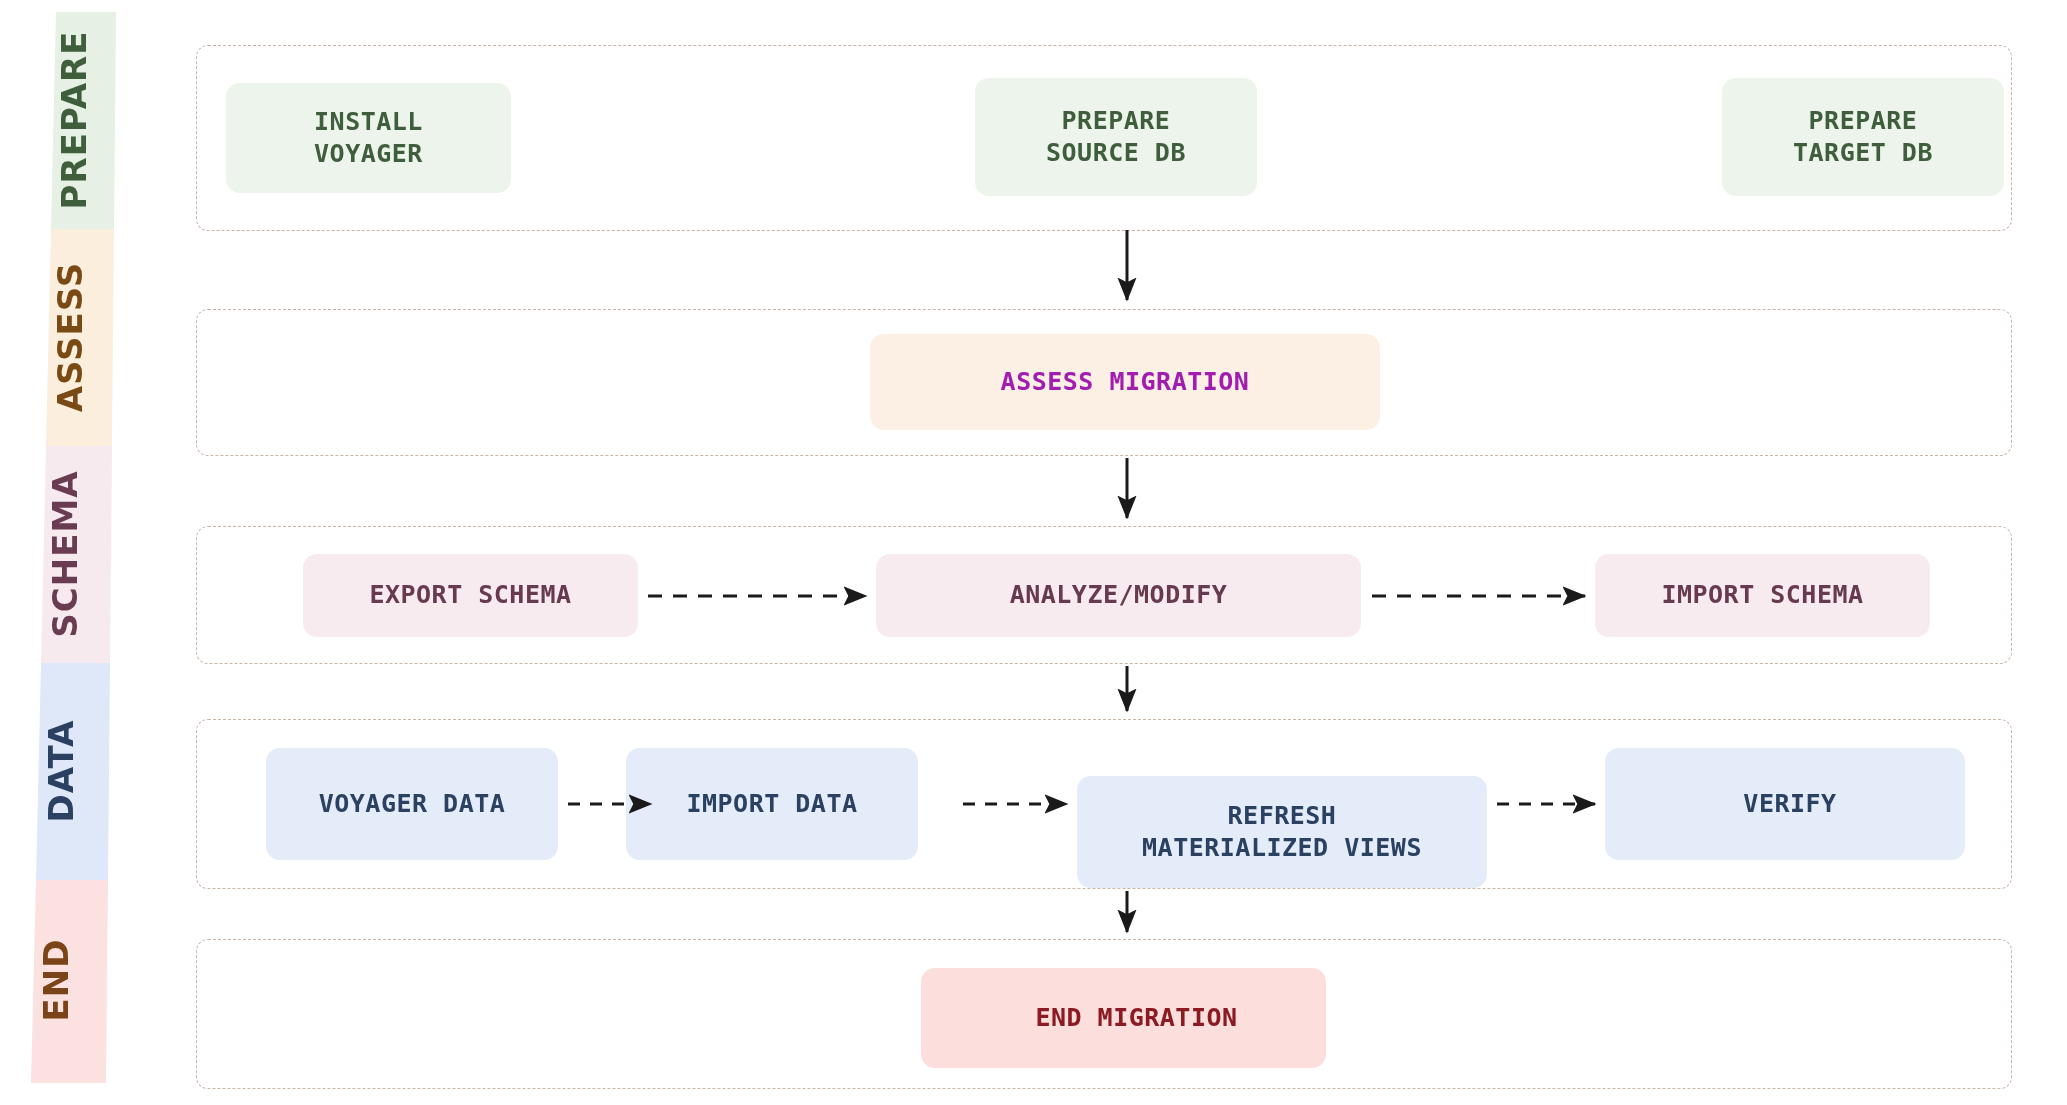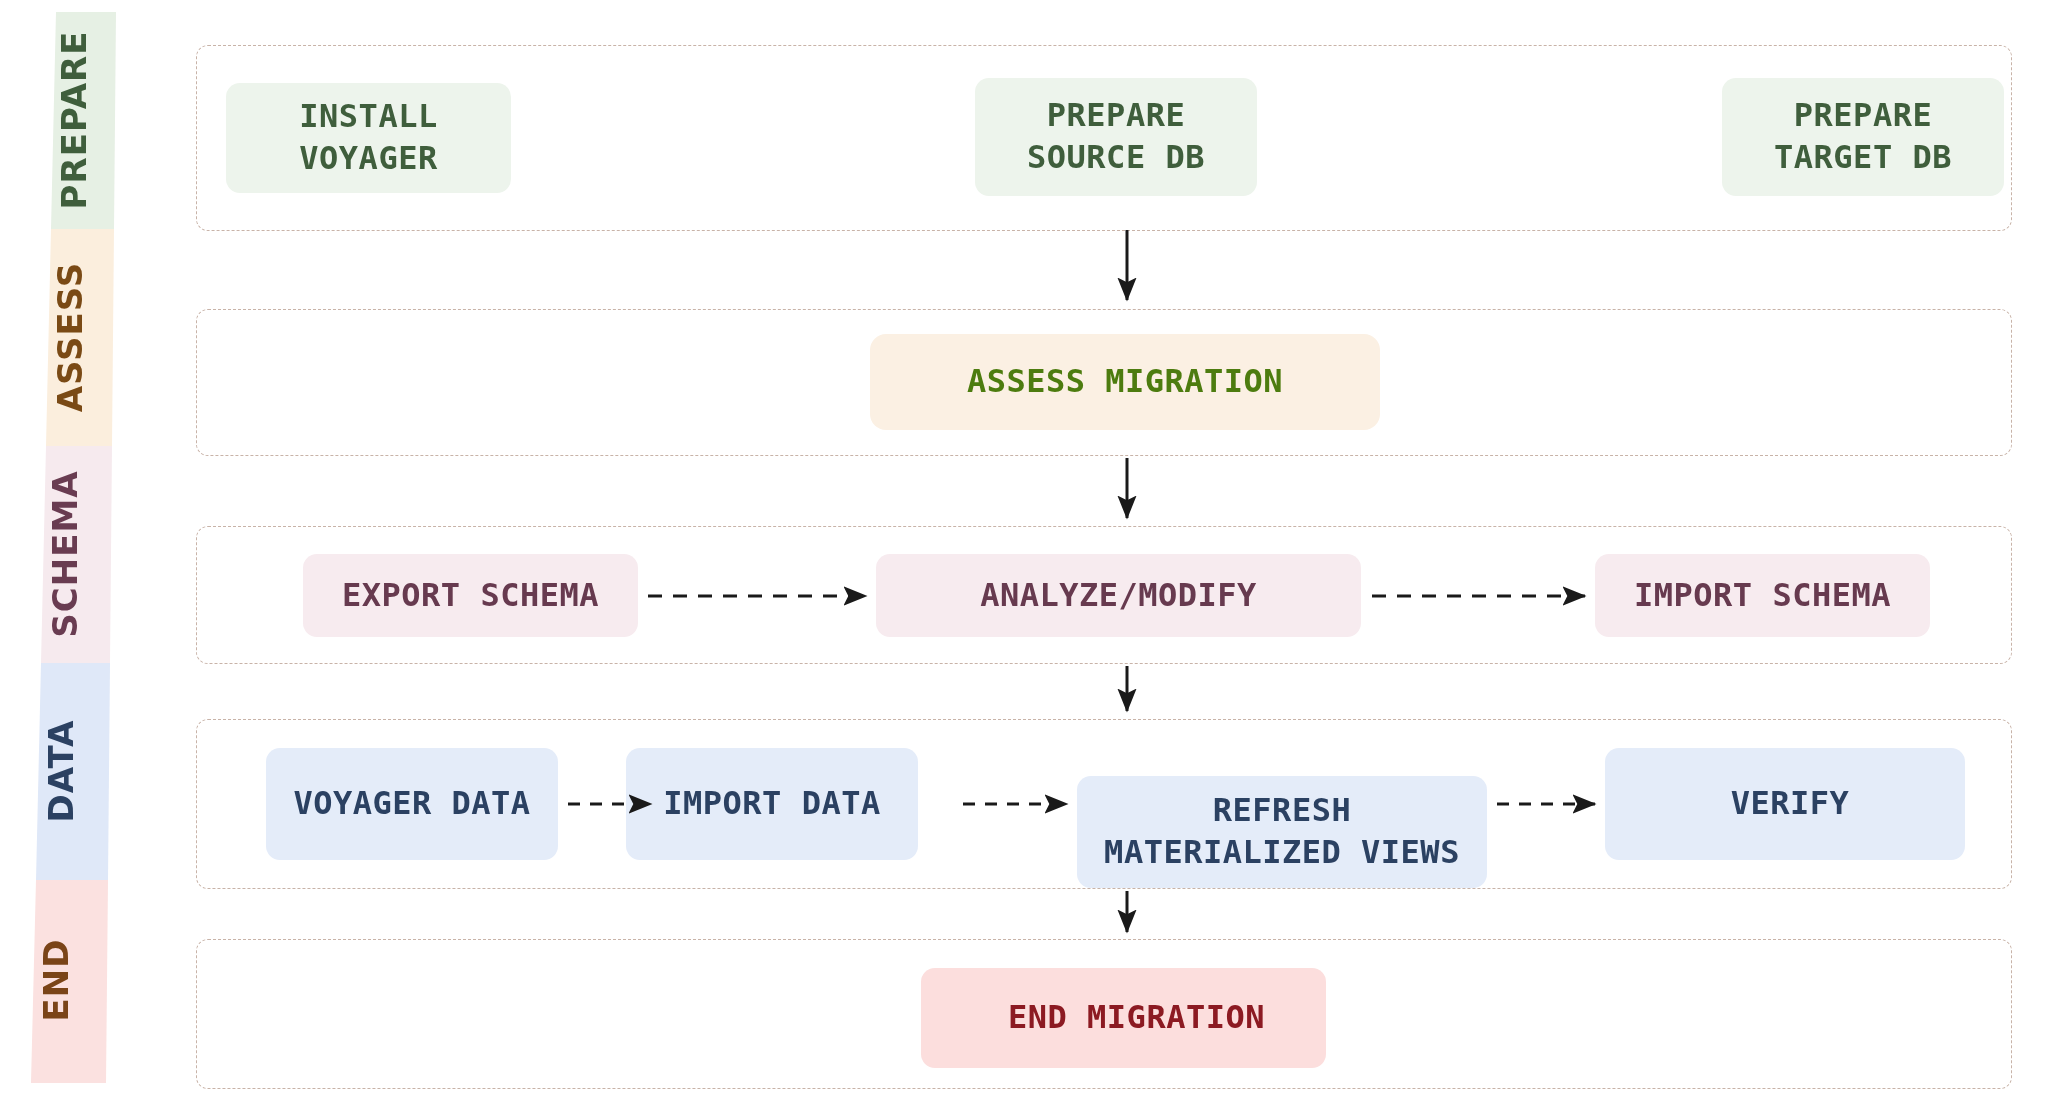--- a/index.html
+++ b/index.html
@@ -30,29 +30,29 @@
   }
 
   
   .node{
     position:absolute;
     display:flex;align-items:center;justify-content:center;
     text-align:center;
     border-radius:14px;
     font-family:"DejaVu Sans Mono","Liberation Mono",monospace;
     font-weight:700;
-    font-size:32px;
+    font-size:25px;
     line-height:1.30;
     letter-spacing:0.5px;
     white-space:pre-line;
     box-sizing:border-box;
     padding:4px 10px;
   }
   .node.prepare{background:#edf4ec;color:#3f5e3c;}
-  .node.assess {background:#fbf0e3;color:#4d7c0f;border-radius:16px;}
+  .node.assess {background:#fbf0e3;color:#a21caf;}
   .node.schema {background:#f7ebef;color:#673a4f;}
   .node.data   {background:#e4ecf9;color:#2b4162;}
   .node.end    {background:#fcdedd;color:#8c1a22;}
 
   
   #connector-layer{
     position:absolute;left:0;top:0;width:2067px;height:1105px;
     pointer-events:none;
   }
 </style>

